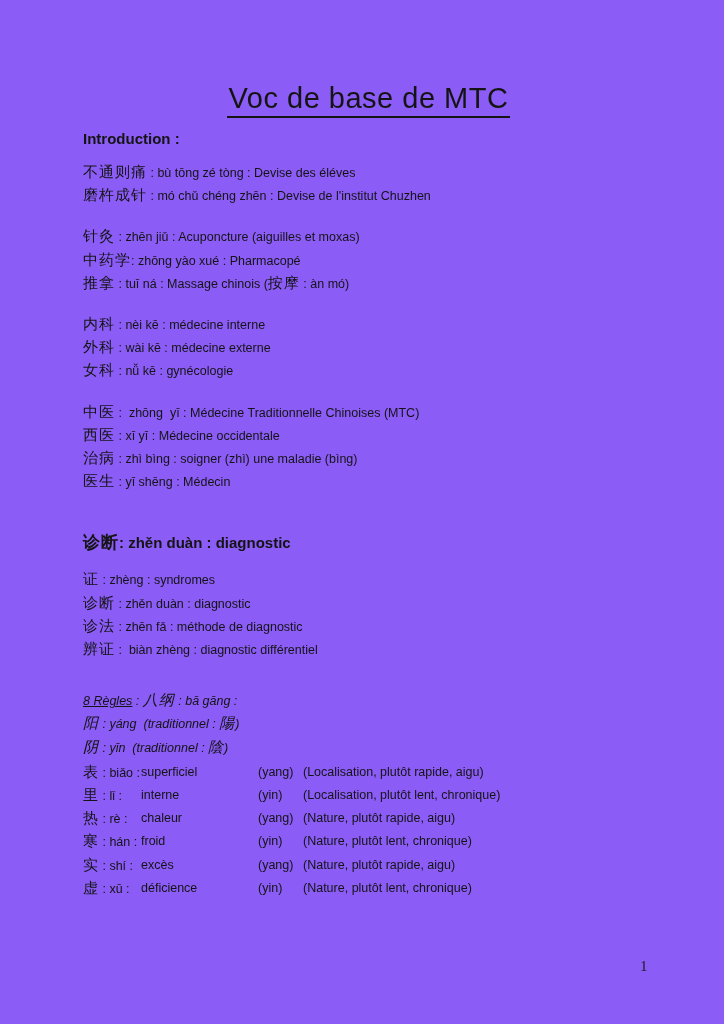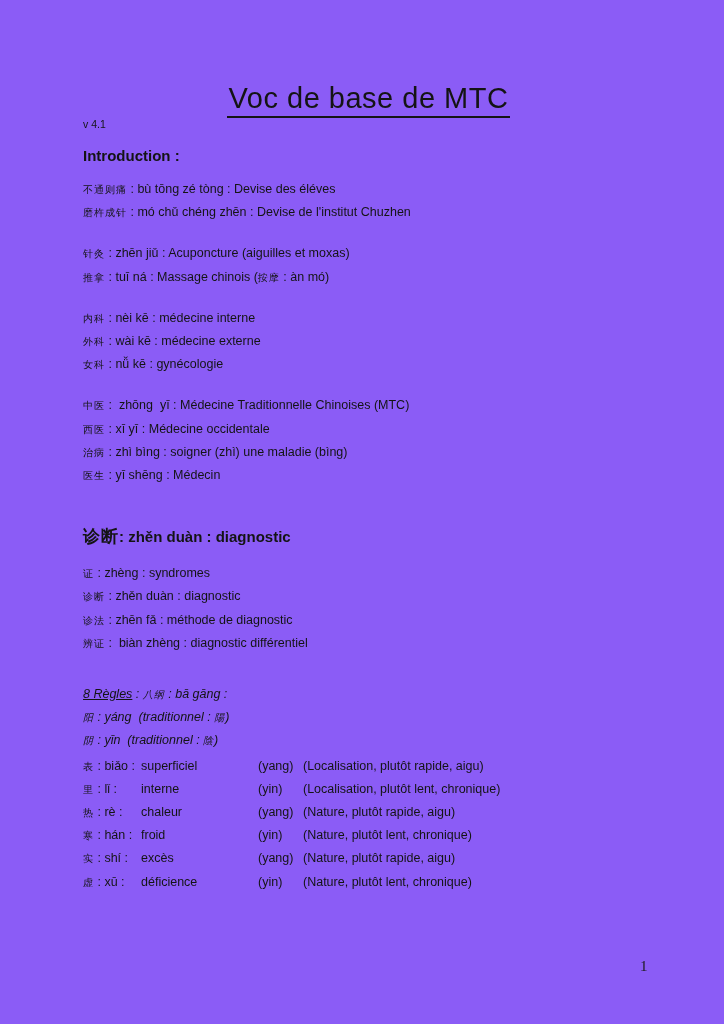--- a/index.html
+++ b/index.html
@@ -51,21 +51,21 @@
   #sec-diagnostic .group + .group{margin-top:28px;font-style:italic;}
 
   .line{
     font-size:12.5px;
     line-height:22.2px;
     white-space:pre-wrap;
   }
   .seg{vertical-align:baseline;}
   .seg-cn{
     font-family:"DejaVu Serif","Liberation Serif",serif;
-    font-size:10px;
+    font-size:15px;
     letter-spacing:1px;
   }
   .seg-ul{text-decoration:underline;}
 
   .rules-table{margin-top:2px;}
   .rule-row{
     display:grid;
     grid-template-columns:58px 117px 45px 1fr;
     font-size:12.5px;
     line-height:22.2px;
@@ -81,30 +81,30 @@
   }
 </style>
 </head>
 <body>
 
 <div class="page">
   <div class="content">
 
     <h1 class="doc-title"><span class="title-text">Voc de base de MTC</span></h1>
 
-    <div class="version">v 4.1</div>
 
     <div id="sec-introduction" class="section">
         <div class="sec-heading"><span class="seg seg-la">Introduction :</span></div>
         <div class="group">
           <div class="line"><span class="seg seg-cn">不通则痛</span><span class="seg seg-la"> : bù tōng zé tòng : Devise des éléves</span></div>
           <div class="line"><span class="seg seg-cn">磨杵成针</span><span class="seg seg-la"> : mó chǔ chéng zhēn : Devise de l'institut Chuzhen</span></div>
         </div>
         <div class="group">
           <div class="line"><span class="seg seg-cn">针灸</span><span class="seg seg-la"> : zhēn jiǔ : Acuponcture (aiguilles et moxas)</span></div>
+          <div class="line"><span class="seg seg-cn">中药学</span><span class="seg seg-la">: zhōng yào xué : Pharmacopé</span></div>
           <div class="line"><span class="seg seg-cn">推拿</span><span class="seg seg-la"> : tuī ná : Massage chinois (</span><span class="seg seg-cn">按摩</span><span class="seg seg-la"> : àn mó)</span></div>
         </div>
         <div class="group">
           <div class="line"><span class="seg seg-cn">内科</span><span class="seg seg-la"> : nèi kē : médecine interne</span></div>
           <div class="line"><span class="seg seg-cn">外科</span><span class="seg seg-la"> : wài kē : médecine externe</span></div>
           <div class="line"><span class="seg seg-cn">女科</span><span class="seg seg-la"> : nǚ kē : gynécologie</span></div>
         </div>
         <div class="group">
           <div class="line"><span class="seg seg-cn">中医</span><span class="seg seg-la"> :  zhōng  yī : Médecine Traditionnelle Chinoises (MTC)</span></div>
           <div class="line"><span class="seg seg-cn">西医</span><span class="seg seg-la"> : xī yī : Médecine occidentale</span></div>

